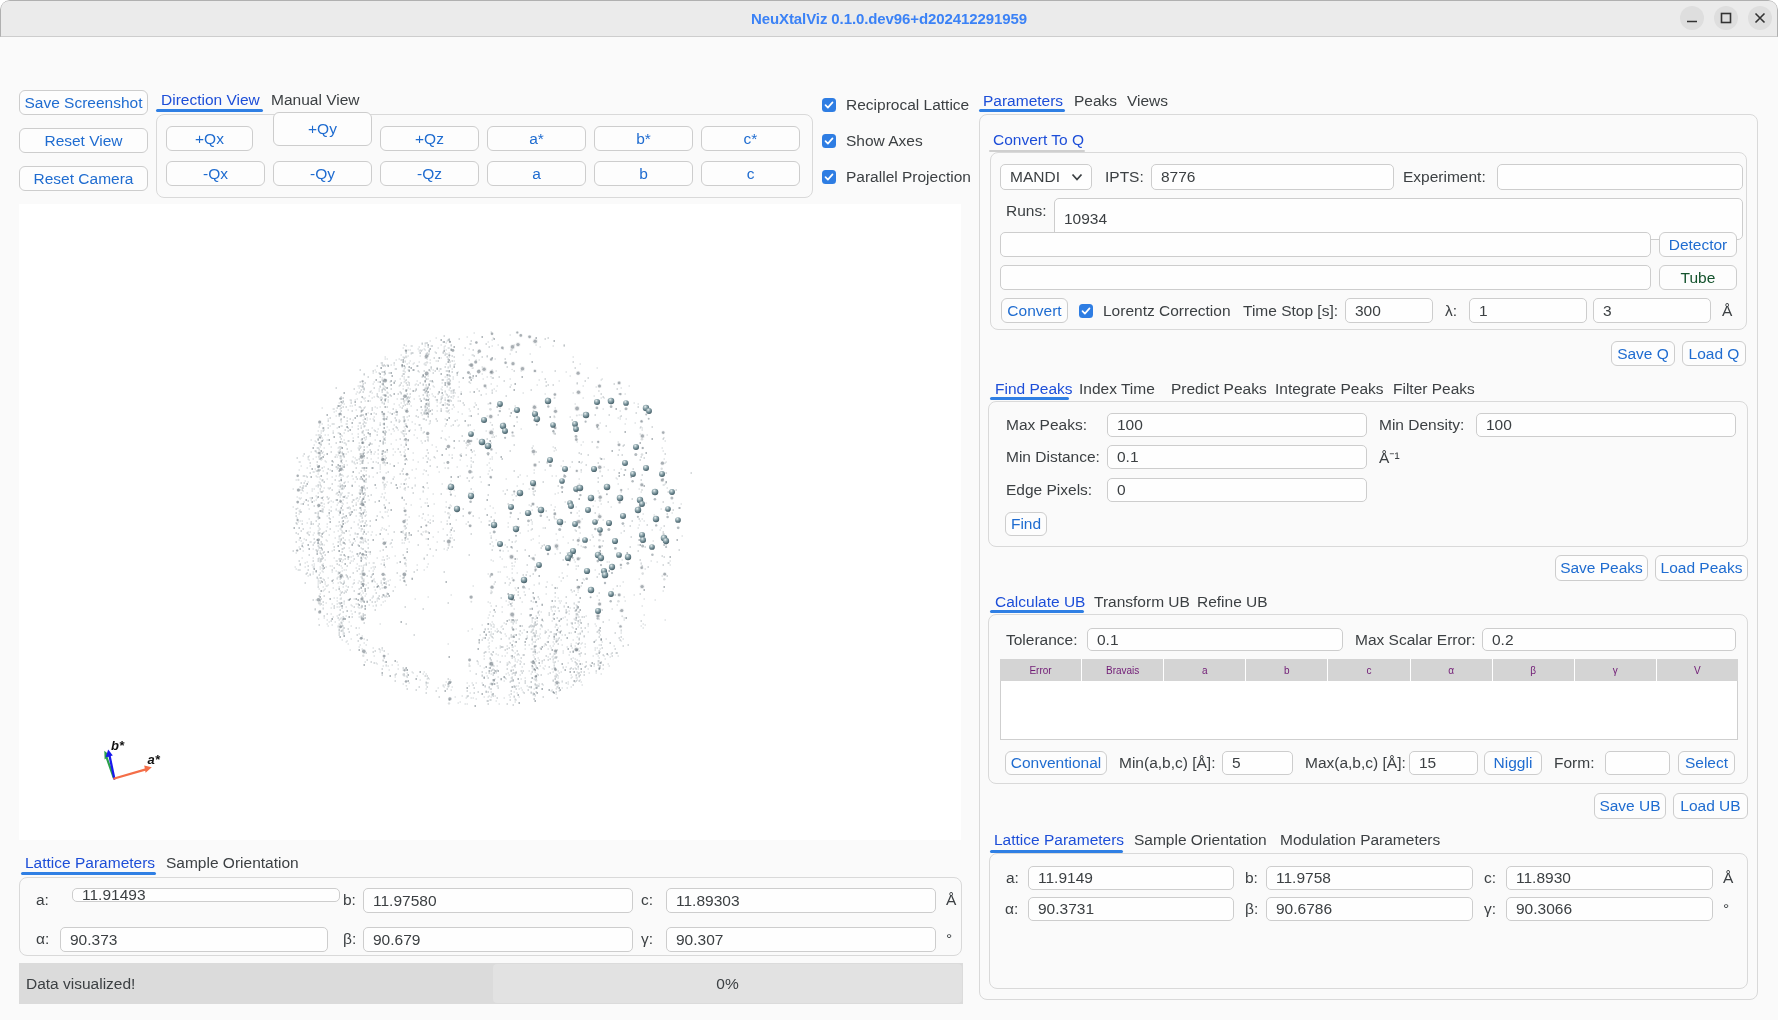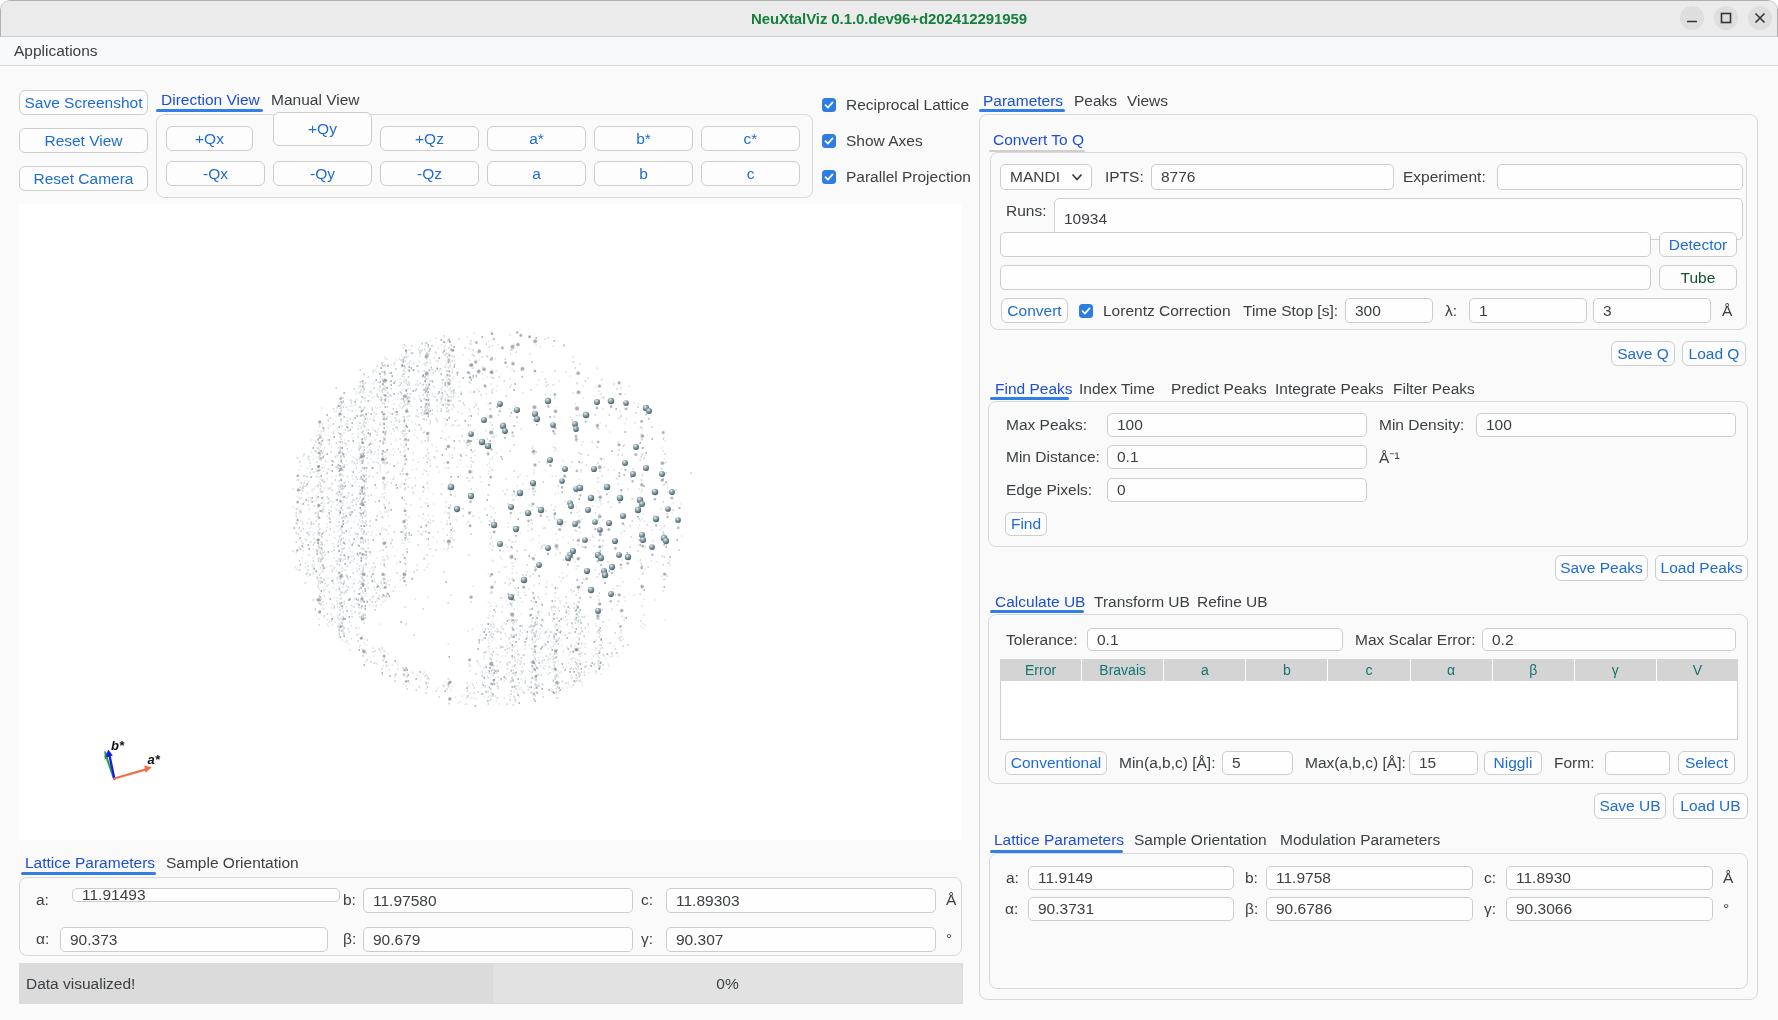--- a/index.html
+++ b/index.html
@@ -1,17 +1,17 @@
 <!DOCTYPE html>
 <html><head><meta charset="utf-8"><style>
 *{margin:0;padding:0;box-sizing:border-box}
 html,body{width:1778px;height:1020px;background:#fff;font-family:"Liberation Sans",sans-serif;overflow:hidden}
 .win{position:absolute;left:0;top:0;width:1778px;height:1020px;background:#fafafa;border-radius:10px 10px 0 0;overflow:hidden}
 .tbar{position:absolute;left:0;top:0;width:1778px;height:37px;background:#ebebeb;border:1px solid #b0b0b0;border-bottom:1px solid #cdcdcd;border-radius:9px 9px 0 0}
-.title{position:absolute;left:0;top:0;width:1778px;height:36px;display:flex;align-items:center;justify-content:center;font-size:15px;font-weight:bold;color:#15803d;letter-spacing:-0.1px}
+.title{position:absolute;left:0;top:0;width:1778px;height:36px;display:flex;align-items:center;justify-content:center;font-size:15px;font-weight:bold;color:#3b82f6;letter-spacing:-0.1px}
 .wbtn{position:absolute;top:6px;width:24px;height:24px;border-radius:50%;background:#dedede}
 .menubar{position:absolute;left:0;top:37px;width:1778px;height:29px;background:#f8f9fa;border-bottom:1px solid #d9d9d9}
 .menubar span{position:absolute;left:14px;top:0;height:28px;display:flex;align-items:center;font-size:15.5px;color:#3c4043}
 .l{position:absolute;color:#3c4043;font-size:15.5px;display:flex;align-items:center;white-space:nowrap}
 .b{position:absolute;background:#fdfdfd;border:1px solid #cdcdcd;border-radius:6px;color:#1f6cd0;font-size:15.5px;display:flex;align-items:center;justify-content:center;white-space:nowrap}
 .bd{color:#14532d}
 .i{position:absolute;background:#fefefe;border:1px solid #cdcdcd;border-radius:5px;font-size:15.5px;color:#3c4043;padding-left:9px;display:flex;align-items:center;white-space:nowrap}
 .t{position:absolute;color:#3c4043;font-size:15.5px;display:flex;align-items:center;white-space:nowrap}
 .tb{color:#1d4ed8}
 .u{position:absolute;height:3px;background:#2f7fe4;border-radius:2px}
@@ -27,23 +27,20 @@
 <div class="tbar"></div>
 <div class="title">NeuXtalViz 0.1.0.dev96+d202412291959</div>
 <div class="wbtn" style="left:1680px"></div>
 <div class="wbtn" style="left:1714px"></div>
 <div class="wbtn" style="left:1748px"></div>
 <svg style="position:absolute;left:1680px;top:6px" width="92" height="24" viewBox="0 0 92 24" fill="none" stroke="#333" stroke-width="1.6">
 <path d="M7 15.5h10"></path>
       <rect x="41.5" y="7.5" width="9" height="9"></rect>
       <path d="M75.5 7.5l9 9M84.5 7.5l-9 9"></path>
 </svg>
-<div class="menubar">
-      <span>Applications</span>
-    </div>
 
 <div class="b" style="left:19px;top:90px;width:129px;height:25px">Save Screenshot</div>
 <div class="b" style="left:19px;top:128px;width:129px;height:25px">Reset View</div>
 <div class="b" style="left:19px;top:166px;width:129px;height:25px">Reset Camera</div>
 
 <div class="t tb" style="left:161px;top:91px;height:18px">Direction View</div>
 <div class="t" style="left:271px;top:91px;height:18px">Manual View</div>
 <div class="u" style="left:156px;top:109px;width:107px"></div>
 <div class="g" style="left:156px;top:114px;width:657px;height:84px"></div>
 <div class="b" style="left:166px;top:126px;width:87px;height:25px">+Qx</div>
@@ -849,13 +846,13 @@
 <div class="i" style="left:1506px;top:866px;width:207px;height:24px">11.8930</div>
 <div class="l" style="left:1723px;top:866px;height:24px">Å</div>
 <div class="l" style="left:1005px;top:897px;height:24px">α:</div>
 <div class="i" style="left:1028px;top:897px;width:206px;height:24px">90.3731</div>
 <div class="l" style="left:1245px;top:897px;height:24px">β:</div>
 <div class="i" style="left:1266px;top:897px;width:207px;height:24px">90.6786</div>
 <div class="l" style="left:1484px;top:897px;height:24px">γ:</div>
 <div class="i" style="left:1506px;top:897px;width:207px;height:24px">90.3066</div>
 <div class="l" style="left:1723px;top:897px;height:24px">°</div>
 </div>
-<style>.th{flex:1;display:flex;align-items:center;justify-content:center;font-size:14px;color:#0f766e;border-right:1px solid #fff}.th:last-child{border-right:none}</style>
+<style>.th{flex:1;display:flex;align-items:center;justify-content:center;font-size:10px;color:#701a75;border-right:1px solid #fff}.th:last-child{border-right:none}</style>
 
 </body></html>

